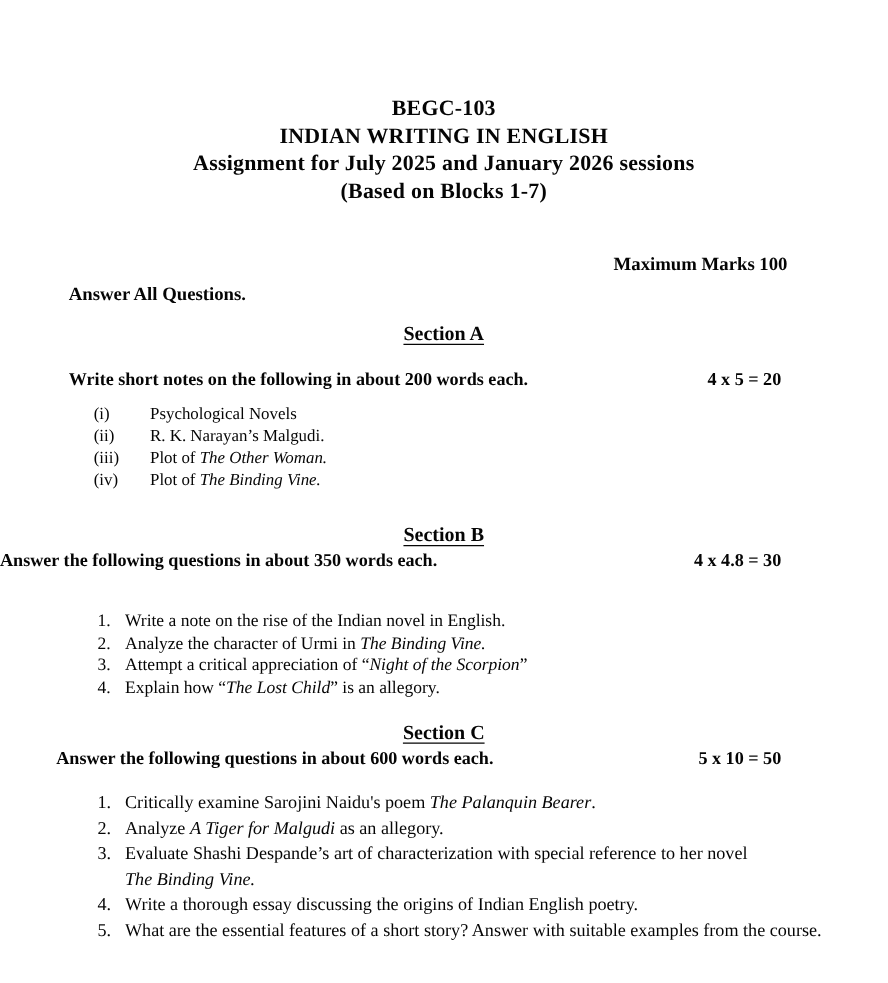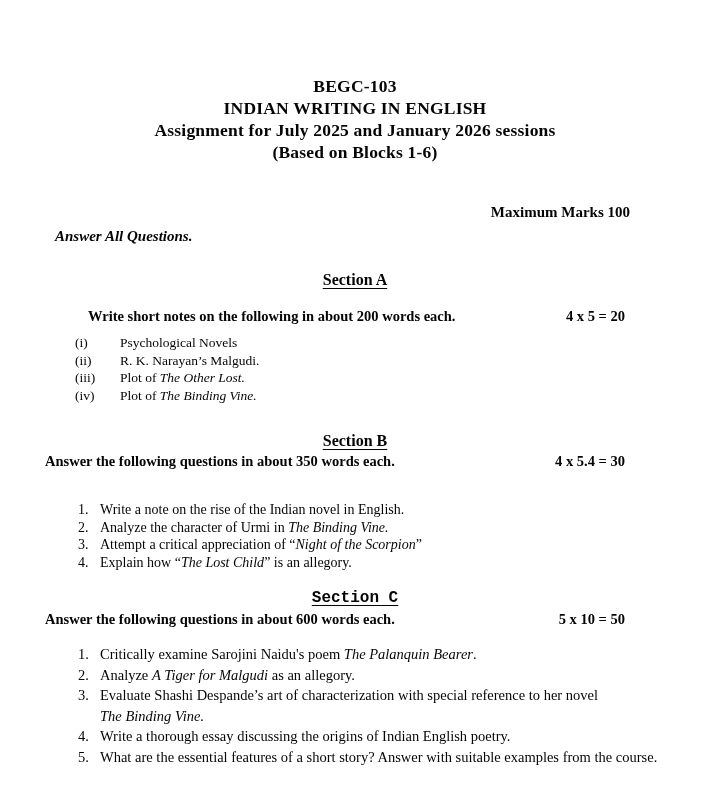--- a/index.html
+++ b/index.html
@@ -37,21 +37,20 @@
     font-size: 15px;
     line-height: 19px;
     margin-left: 27px;
   }
   .answer-all-line {
     margin-top: 5px;
     padding-left: 55px;
     font-weight: bold;
     font-size: 15px;
     line-height: 19px;
-    font-style: italic;
   }
 
   
   .section-title {
     text-align: center;
     font-weight: bold;
     font-size: 16px;
     line-height: 21px;
     text-decoration: underline;
     text-underline-offset: 3px;
@@ -63,25 +62,25 @@
     padding-right: 85px;
     font-weight: bold;
     font-size: 14.5px;
     line-height: 19px;
   }
   .instruction-row .marks {
     white-space: nowrap;
     text-align: center;
   }
 
-  .sec-a .section-title { margin-top: 23px; text-align: center; }
-  .sec-a .instruction-row { margin-top: 17px; padding-left: 88px; }
+  .sec-a .section-title { margin-top: 11px; text-align: center; }
+  .sec-a .instruction-row { margin-top: 17px; padding-left: 55px; }
   .sec-b .section-title { margin-top: 26px; }
-  .sec-b .instruction-row { margin-top: 1px; padding-left: 45px; }
-  .sec-c .section-title { margin-top: 17px; font-family: Liberation Mono, monospace; }
+  .sec-b .instruction-row { margin-top: 1px; }
+  .sec-c .section-title { margin-top: 17px; }
   .sec-c .instruction-row { margin-top: 1px; padding-left: 45px; }
 
   
   .qlist {
     list-style: none;
     margin: 0;
     padding: 0;
   }
   .qitem {
     display: flex;
@@ -123,21 +122,21 @@
 </style>
 </head>
 <body>
 
 <div class="page">
 
   <div class="doc-header">
     <div>BEGC-103</div>
     <div>INDIAN WRITING IN ENGLISH</div>
     <div>Assignment for July 2025 and January 2026 sessions</div>
-    <div>(Based on Blocks 1-6)</div>
+    <div>(Based on Blocks 1-7)</div>
   </div>
 
   <div class="max-marks-line">Maximum Marks 100</div>
   <div class="answer-all-line">Answer All Questions.</div>
 
   <div class="sec-a">
     <div class="section-title">Section A</div>
     <div class="instruction-row">
       <span class="instr">Write short notes on the following in about 200 words each.</span>
       <span class="marks">4 x 5 = 20</span>
@@ -146,34 +145,34 @@
       <li class="qitem">
         <span class="marker">(i)</span>
         <span class="content"><span>Psychological Novels</span></span>
       </li>
       <li class="qitem">
         <span class="marker">(ii)</span>
         <span class="content"><span>R. K. Narayan’s Malgudi.</span></span>
       </li>
       <li class="qitem">
         <span class="marker">(iii)</span>
-        <span class="content"><span>Plot of </span><i>The Other Lost.</i></span>
+        <span class="content"><span>Plot of </span><i>The Other Woman.</i></span>
       </li>
       <li class="qitem">
         <span class="marker">(iv)</span>
         <span class="content"><span>Plot of </span><i>The Binding Vine.</i></span>
       </li>
     </ul>
   </div>
 
   <div class="sec-b">
     <div class="section-title">Section B</div>
     <div class="instruction-row">
       <span class="instr">Answer the following questions in about 350 words each.</span>
-      <span class="marks">4 x 5.4 = 30</span>
+      <span class="marks">4 x 4.8 = 30</span>
     </div>
     <ul class="qlist">
       <li class="qitem">
         <span class="marker">1.</span>
         <span class="content"><span>Write a note on the rise of the Indian novel in English.</span></span>
       </li>
       <li class="qitem">
         <span class="marker">2.</span>
         <span class="content"><span>Analyze the character of Urmi in </span><i>The Binding Vine.</i></span>
       </li>

